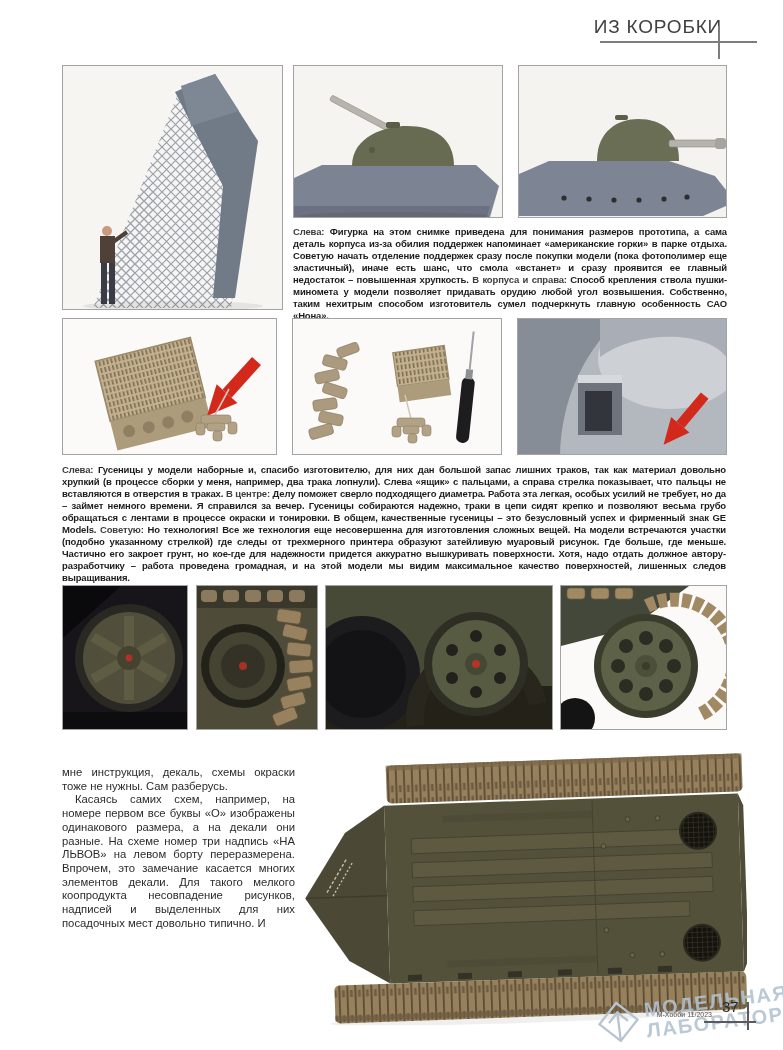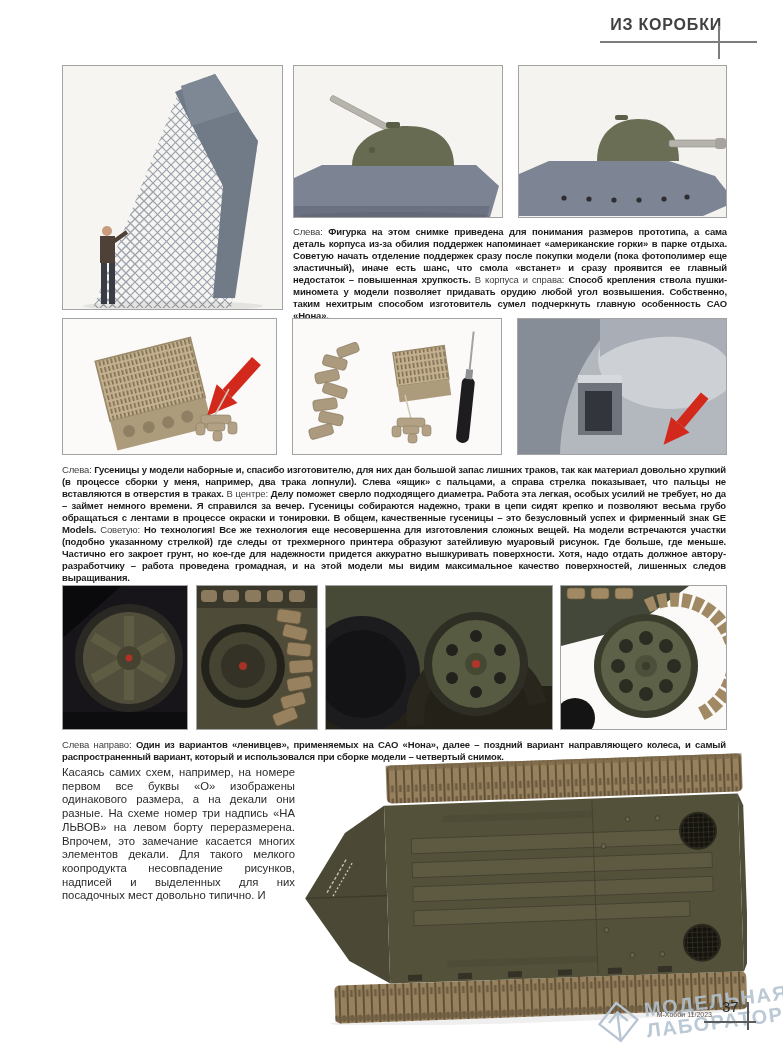--- a/index.html
+++ b/index.html
@@ -1,29 +1,29 @@
 <!DOCTYPE html>
 <html><head>
 <meta charset="utf-8">
 <style>
   html,body{margin:0;padding:0;background:#ffffff;}
   #page{position:relative;width:783px;height:1050px;background:#fff;overflow:hidden;
         font-family:"Liberation Sans",sans-serif;}
   .abs{position:absolute;}
   
-  #section-title{left:520px;top:16px;width:202px;text-align:right;font-size:16px;
-     letter-spacing:.8px;color:#414141;font-weight:bold;}
+  #section-title{left:520px;top:16px;width:202px;text-align:right;font-size:19px;
+     letter-spacing:.8px;color:#414141;}
   #header-rule{left:600px;top:41px;width:157px;height:2px;background:#7d7d7d;}
   #header-tick{left:718px;top:26px;width:2px;height:33px;background:#7d7d7d;}
   
   .photo{border:1px solid #a3a3a3;background:#f5f4f2;overflow:hidden;box-sizing:border-box;}
   .photo svg{display:block;width:100%;height:100%;}
   
   .caption{font-size:9.5px;line-height:12px;color:#1c1c1c;text-align:justify;letter-spacing:-.15px;}
-  .caption .lbl{font-weight:normal;color:#3d3d3d;}
+  .caption .lbl{font-weight:bold;color:#3d3d3d;}
   .caption .txt{font-weight:bold;}
   
   #article{width:233px;font-size:11.3px;line-height:13.7px;color:#2b2b2b;text-align:justify;}
   #article p{margin:0;}
   #article p + p{text-indent:13px;}
   
   #footer-issue{left:650px;top:1011px;width:62px;font-size:7px;color:#5d5148;text-align:right;}
   #page-number{left:722px;top:998px;font-size:15px;color:#2a2a2a;}
   #footer-rule{left:704px;top:1021px;width:52px;height:2px;background:#5a5a5a;}
   #footer-tick{left:747px;top:1002px;width:2px;height:28px;background:#5a5a5a;}
@@ -280,26 +280,23 @@
           <circle cx="65" cy="100" r="7"></circle>
         <circle cx="57" cy="80" r="7"></circle>
           <circle cx="65" cy="60" r="7"></circle>
       </g>
       <circle cx="85" cy="80" r="11" fill="#4c503a"></circle>
       <circle cx="85" cy="80" r="4" fill="#3a3c2c"></circle>
       <circle cx="14" cy="132" r="20" fill="#141414"></circle>
     </svg>
   </div>
 
-  <div class="abs caption" style="left:62px;top:739px;width:664px;">
-    <span class="lbl">Слева направо:</span>
-    <span class="txt">Один из вариантов «ленивцев», применяемых на САО «Нона», далее – поздний вариант направляющего колеса, и самый распространенный вариант, который и использовался при сборке модели – четвертый снимок.</span>
-  </div>
 
   <div class="abs" id="article" style="left:62px;top:766px;">
+    <p>мне инструкция, декаль, схемы окраски тоже не нужны. Сам разберусь.</p>
     <p>Касаясь самих схем, например, на номере первом все буквы «О» изображены одинакового размера, а на декали они разные. На схеме номер три надпись «НА ЛЬВОВ» на левом борту переразмерена. Впрочем, это замечание касается многих элементов декали. Для такого мелкого коопродукта несовпадение рисунков, надписей и выделенных для них посадочных мест довольно типично. И</p>
   </div>
 
   <div class="abs" style="left:295px;top:753px;width:452px;height:272px;">
     <svg viewBox="0 0 452 272" style="display:block;width:100%;height:100%;">
       <defs>
         <pattern id="trk1" width="8" height="38" patternUnits="userSpaceOnUse">
           <rect width="8" height="38" fill="#97815d"></rect>
           <rect width="1.8" height="38" fill="#5c4c36"></rect>
           <rect x="3.6" y="3" width="2.6" height="7" fill="#6e5c42"></rect>

